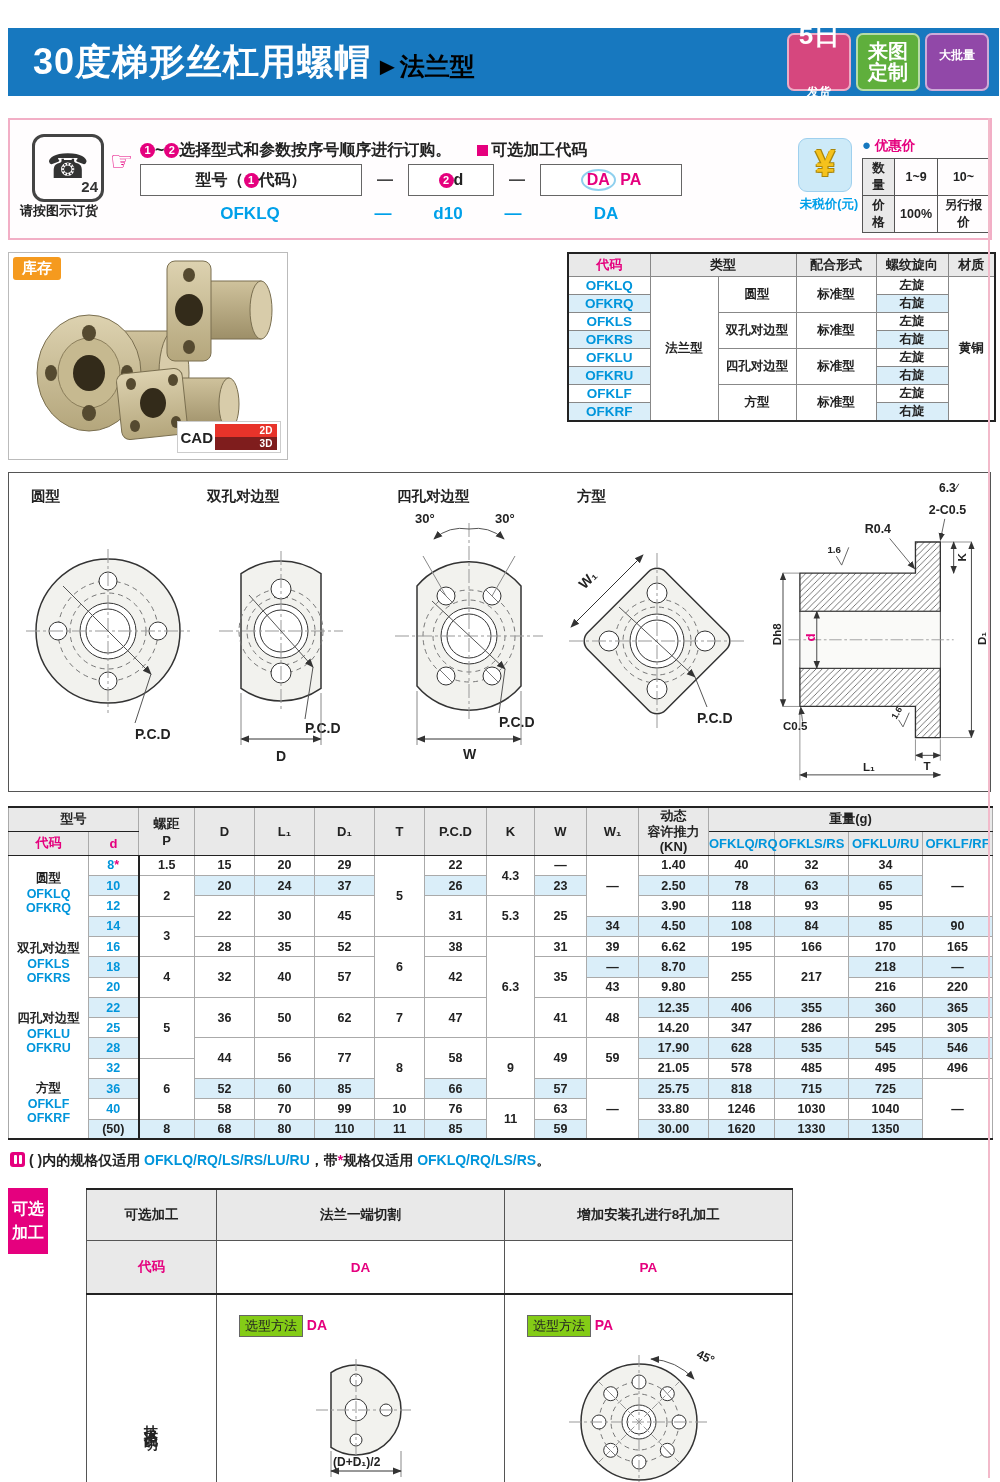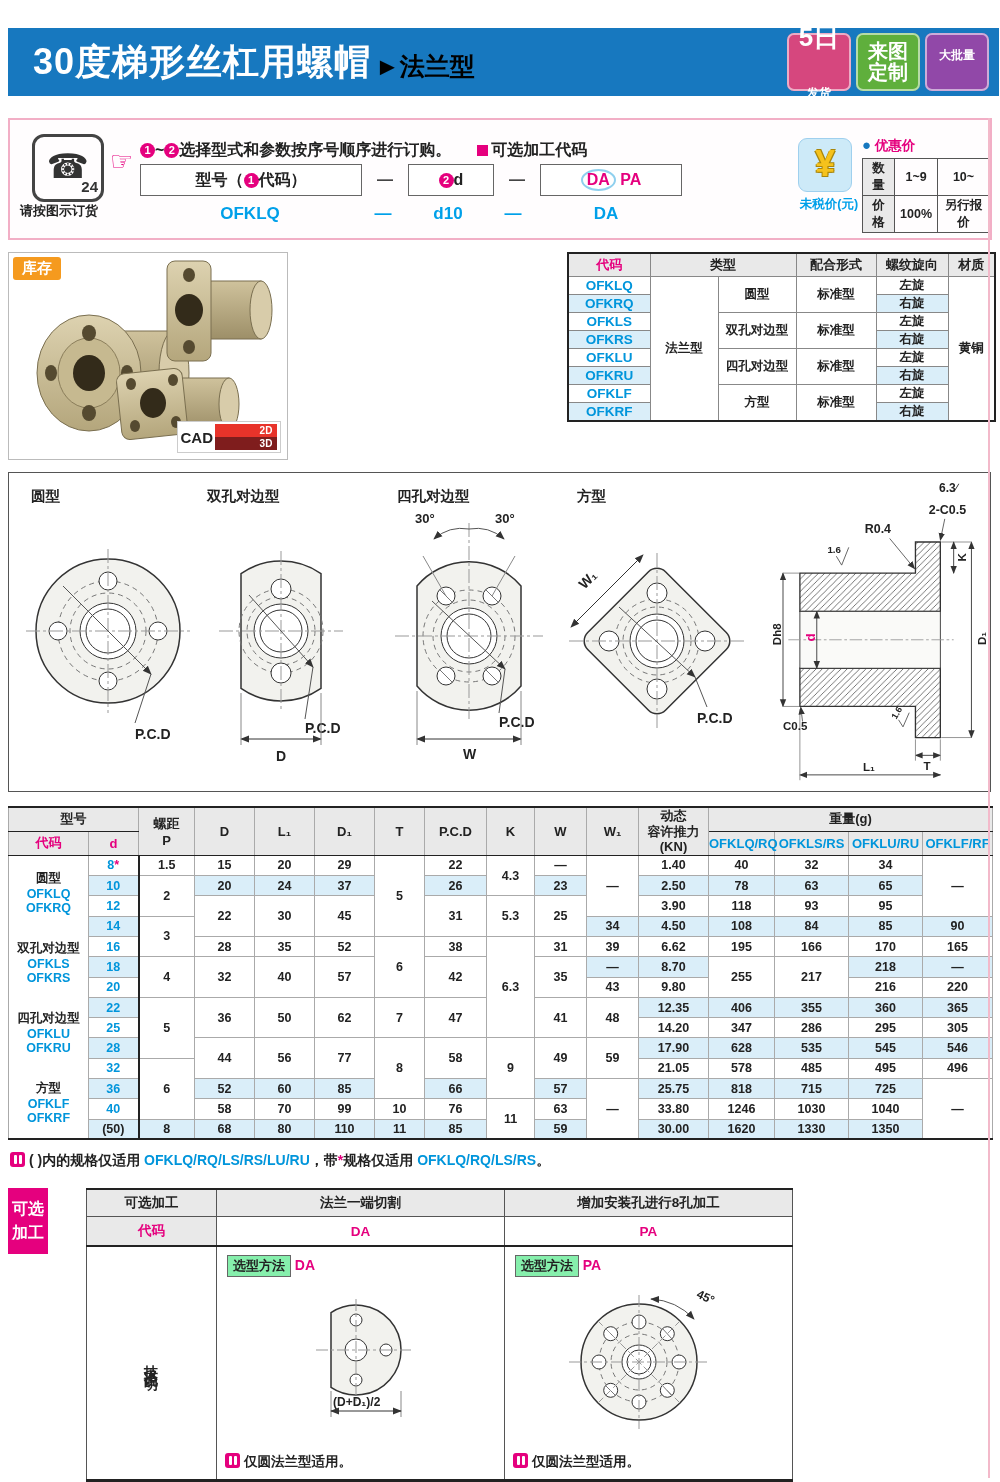--- a/index.html
+++ b/index.html
@@ -10,21 +10,21 @@
   .blue{color:#0095db;}
 
   
   #titlebar{left:8px;top:28px;width:984px;height:68px;background:#1778bf;display:flex;align-items:center;padding-left:7px;}
   #title-main{color:#fff;font-weight:bold;font-size:36px;margin-left:18px;letter-spacing:1px;}
   #title-sub{color:#000000;font-weight:bold;font-size:25px;margin-left:4px;margin-top:8px;}
   #badges{position:absolute;right:10px;top:5px;display:flex;gap:5px;}
   .badge{width:64px;height:58px;border-radius:7px;color:#fff;font-weight:bold;display:flex;flex-direction:column;align-items:center;justify-content:center;line-height:1.05;box-shadow:inset 0 0 0 2px rgba(255,255,255,.55);}
   .badge .b1{font-size:20px;}
   .badge .b2{font-size:12px;margin-top:36px;}
-  .badge.pink{background:#d6477e;}
+  .badge.pink{background:#d6477e;font-family:Liberation Mono, monospace;}
   .badge.pink .b1{font-size:26px;}
   .badge.green{background:#5faf3c;}
   .badge.purple{background:#9148a8;}
 
   
   #orderbox{left:8px;top:118px;width:980px;height:118px;border:2px solid #f2afc6;background:#fffdfe;}
   #phone{left:22px;top:14px;width:66px;height:62px;border:3px solid #444;border-radius:12px;text-align:center;color:#333;}
   #phone .glyph{font-size:34px;line-height:58px;}
   #phone .n24{position:absolute;right:3px;bottom:4px;font-size:15px;font-weight:bold;}
   #phone-label{left:10px;top:82px;width:96px;font-size:13px;font-weight:bold;}
@@ -91,26 +91,26 @@
 
   #footnote{left:10px;top:1152px;font-size:14px;font-weight:bold;}
   .note-icon{display:inline-block;position:relative;width:15px;height:15px;background:#e5007e;border-radius:3px;vertical-align:-2px;margin-right:4px;}
   .note-icon::before,.note-icon::after{content:"";position:absolute;top:3px;width:3px;height:9px;background:#fff;border-radius:1px;}
   .note-icon::before{left:4px;}
   .note-icon::after{left:9px;}
 
   
   #opt-tag{left:8px;top:1188px;width:40px;height:66px;background:#e5007e;color:#fff;font-size:16px;font-weight:bold;text-align:center;display:flex;flex-direction:column;justify-content:center;line-height:1.5;}
   table.opt{border-collapse:collapse;table-layout:fixed;width:706px;font-size:13.5px;font-weight:bold;border-top:2px solid #222;border-bottom:3px solid #222;}
-  table.opt td,table.opt th{border:1px solid #555;text-align:center;padding:0;margin-top:42px;}
+  table.opt td,table.opt th{border:1px solid #555;text-align:center;padding:12px;margin-top:42px;}
   table.opt th{background:#e9e9e9;height:26px;}
   table.opt td.coderow{height:28px;border-bottom:2px solid #222;}
   table.opt td.bodycell{height:232px;vertical-align:top;position:relative;background:#fff;}
   .vtext{writing-mode:vertical-rl;letter-spacing:4px;font-size:14px;font-weight:bold;}
-  .selbox{display:inline-block;border:1.5px solid #666;background:#86efac;font-size:13px;font-weight:bold;padding:1px 5px;}
+  .selbox{display:inline-block;border:1.5px solid #666;background:#84cc16;font-size:13px;font-weight:normal;padding:1px 5px;}
   .optnote{position:absolute;left:8px;bottom:8px;font-size:13.5px;font-weight:bold;text-align:left;}
   #rightedge{left:988px;top:118px;width:2px;height:1360px;background:#f3b9ca;}
 </style>
 </head>
 <body>
 
 <div id="page">
 
   <div class="abs" id="titlebar">
     <span id="title-main">30度梯形丝杠用螺帽</span>

